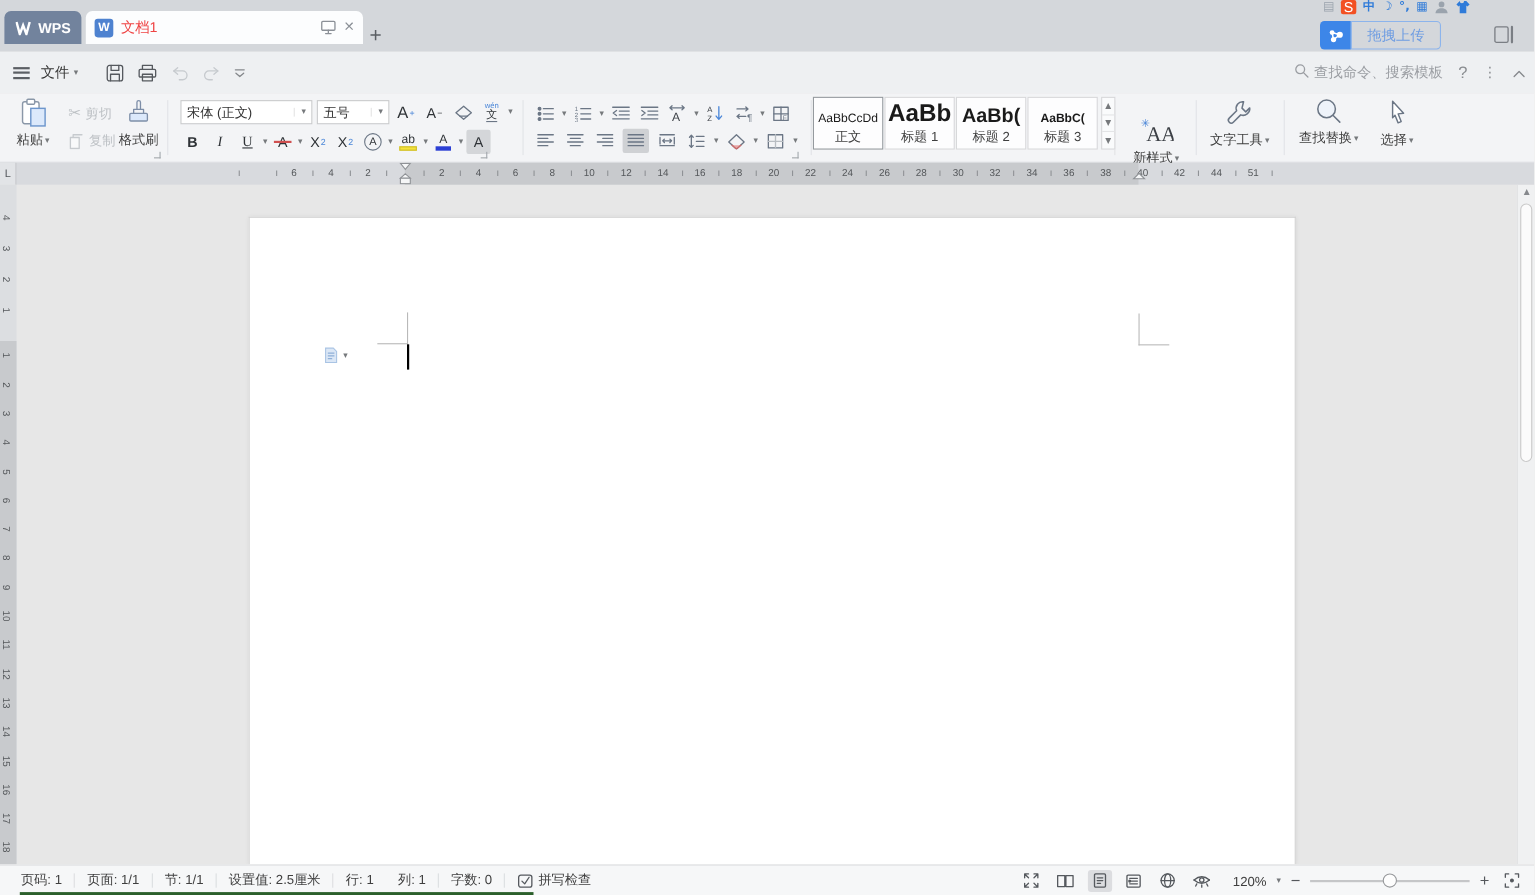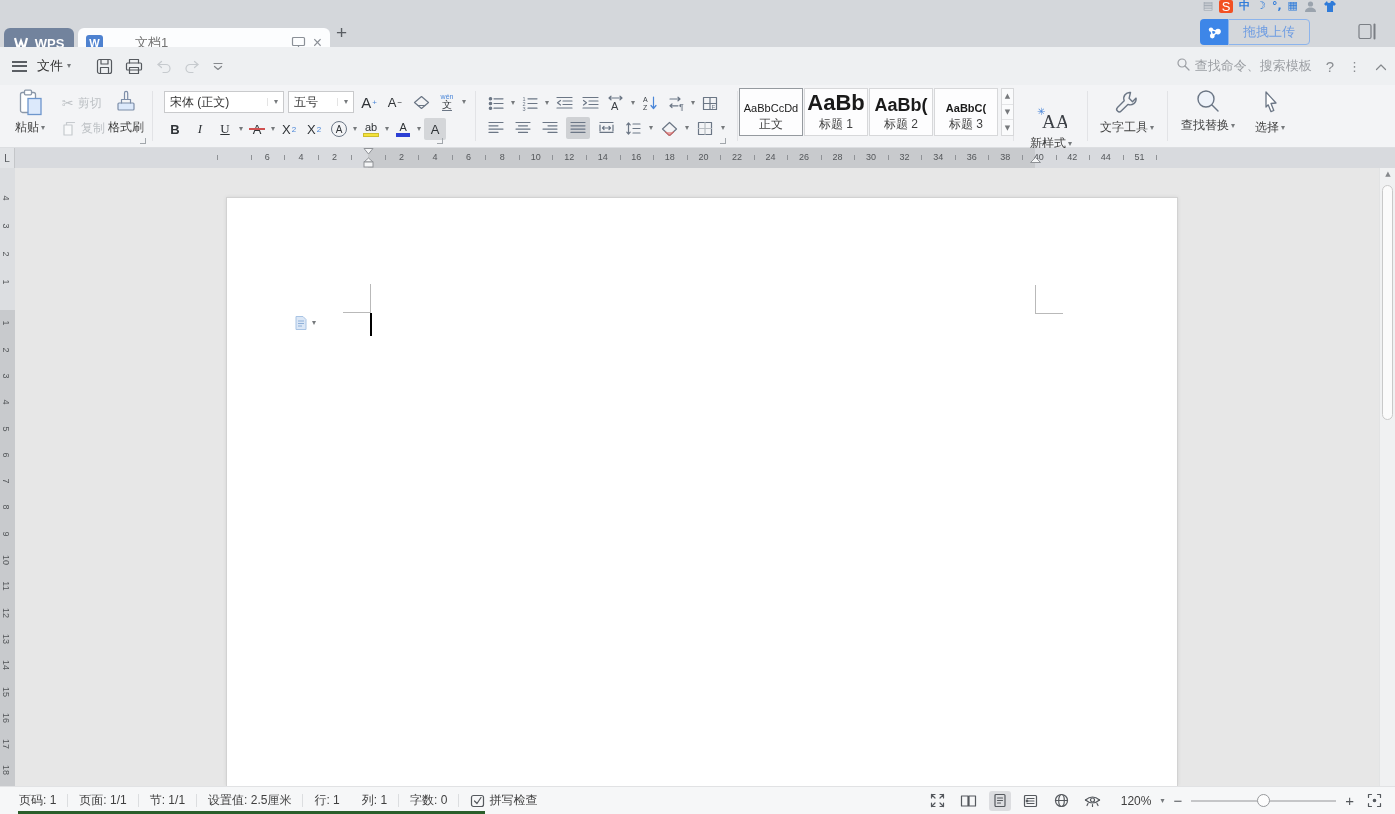--- a/index.html
+++ b/index.html
@@ -5,24 +5,24 @@
   * { box-sizing:border-box; margin:0; padding:0; }
   html,body { width:1395px; height:814px; overflow:hidden; }
   body { font-family:"Liberation Sans","DejaVu Sans",sans-serif; font-size:13px; color:#333; }
   #app { position:relative; width:1395px; height:814px; background:#e7e7e7; overflow:hidden; }
 
   
   #tabbar { position:absolute; left:0; top:0; width:100%; height:47px; background:#d4d7db; }
   #tray { position:absolute; right:58px; top:-2px; height:16px; display:flex; gap:6px; align-items:center; }
   .tray-ic { font-size:11px; line-height:14px; font-weight:bold; font-family:"DejaVu Sans",sans-serif; }
   .tray-sq { width:14px; height:13px; border-radius:2px; display:flex; align-items:center; justify-content:center; color:#fff; }
-  .tab { position:absolute; top:28px; height:30px; border-radius:6px 6px 0 0; display:flex; align-items:center; }
+  .tab { position:absolute; top:10px; height:30px; border-radius:6px 6px 0 0; display:flex; align-items:center; }
   #wps-tab { left:4px; width:70px; background:#72839d; color:#fff; justify-content:center; gap:5px; font-weight:bold; }
   #doc-tab { left:78px; width:252px; background:#fcfdfe; padding:0 8px; gap:7px; }
-  #doc-title { color:#737373; flex:1;margin-left:25px; }
+  #doc-title { color:#ef4444; flex:1; }
   #doc-icon { width:17px; height:17px; background:#4e82d0; border-radius:3px; color:#fff; font-size:11px; font-weight:bold; display:flex; align-items:center; justify-content:center; }
   #newtab { position:absolute; left:336px; top:22px; font-size:19px; color:#5a5e63; }
   #upload { position:absolute; left:1200px; top:19px; height:26px; display:flex; align-items:center; }
   #upload-cloud { width:28px; height:26px; background:#3d86e8; border-radius:4px 0 0 4px; display:flex; align-items:center; justify-content:center; }
   #upload-label { height:26px; display:flex; align-items:center; padding:0 14px; border:1px solid #8cb4ec; border-radius:0 4px 4px 0; color:#6f9de2; font-size:13px; }
   #winlayout { position:absolute; left:1357px; top:22px; }
 
   
   #menubar { position:absolute; left:0; top:47px; width:100%; height:38px; background:#eef0f2; }
   #menu-left { position:absolute; left:12px; top:0; height:38px; display:flex; align-items:center; gap:10px; }

